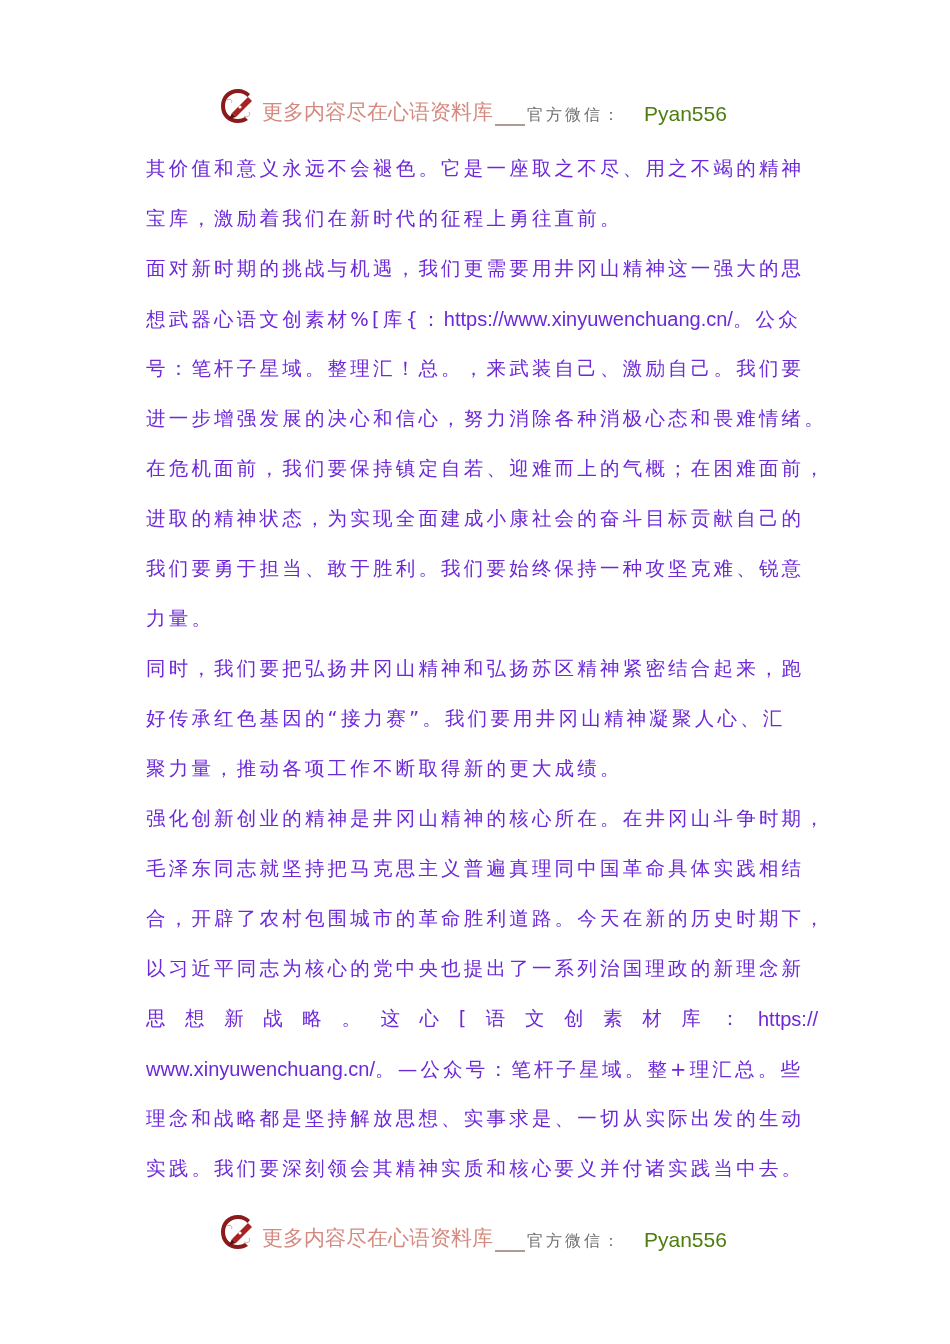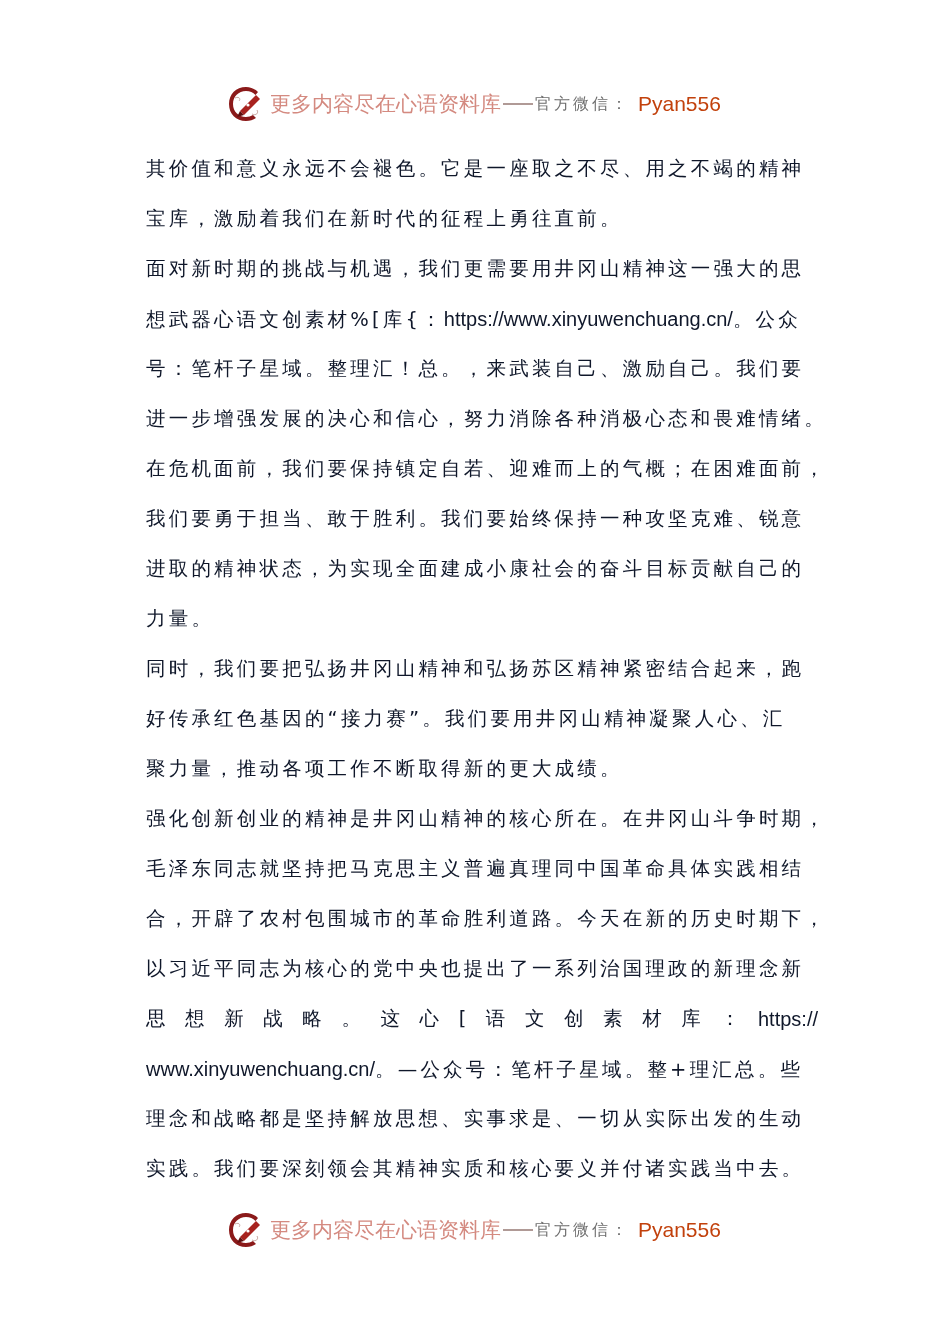--- a/index.html
+++ b/index.html
@@ -10,24 +10,24 @@
     body {
       width: 950px;
       height: 1344px;
       position: relative;
       overflow: hidden;
       font-family: "DejaVu Sans", sans-serif;
       color: #1a1a1a;
     }
     .banner {
       position: absolute;
-      left: 226px;
+      left: 218px;
       height: 44px;
       display: flex;
-      align-items: center;
+      align-items: flex-end;
       white-space: nowrap;
     }
     .banner.top { top: 82px; }
     .banner.bottom { top: 1208px; }
     .banner .logo {
       width: 40px;
       height: 40px;
       margin-right: 4px;
       flex: 0 0 auto;
     }
@@ -47,36 +47,36 @@
     }
     .banner .wechat-label {
       font-family: "DejaVu Serif", serif;
       font-size: 16px;
       color: #6e6e6e;
       letter-spacing: 3px;
     }
     .banner .wechat-id {
       font-family: "Liberation Sans", sans-serif;
       font-size: 21px;
-      color: #c2410c;
-      margin-left: 8px;
+      color: #4d7c0f;
+      margin-left: 22px;
     }
     .content {
       position: absolute;
       left: 146px;
       top: 144px;
       width: 672px;
     }
     .line {
       height: 50px;
       line-height: 50px;
       font-size: 19.5px;
       letter-spacing: 3.2px;
       white-space: nowrap;
-      color: #0f172a;
+      color: #6d28d9;
     }
     .latin {
       font-family: Liberation Sans, sans-serif;
       letter-spacing: 0;
       font-size: 20px;
     }
   </style>
 </head>
 <body>
 
@@ -98,22 +98,22 @@
 <div class="content">
   <div class="line">其价值和意义永远不会褪色。它是一座取之不尽、用之不竭的精神</div>
   <div class="line">宝库，激励着我们在新时代的征程上勇往直前。</div>
   <div class="line">面对新时期的挑战与机遇，我们更需要用井冈山精神这一强大的思</div>
   <div class="line">
     <span>想武器心语文创素材%[库{：</span><span class="latin">https://www.xinyuwenchuang.cn/</span><span>。公众</span>
   </div>
   <div class="line">号：笔杆子星域。整理汇！总。，来武装自己、激励自己。我们要</div>
   <div class="line">进一步增强发展的决心和信心，努力消除各种消极心态和畏难情绪。</div>
   <div class="line">在危机面前，我们要保持镇定自若、迎难而上的气概；在困难面前，</div>
+  <div class="line">进取的精神状态，为实现全面建成小康社会的奋斗目标贡献自己的</div>
   <div class="line">我们要勇于担当、敢于胜利。我们要始终保持一种攻坚克难、锐意</div>
-  <div class="line">进取的精神状态，为实现全面建成小康社会的奋斗目标贡献自己的</div>
   <div class="line">力量。</div>
   <div class="line">同时，我们要把弘扬井冈山精神和弘扬苏区精神紧密结合起来，跑</div>
   <div class="line">好传承红色基因的“接力赛”。我们要用井冈山精神凝聚人心、汇</div>
   <div class="line">聚力量，推动各项工作不断取得新的更大成绩。</div>
   <div class="line">强化创新创业的精神是井冈山精神的核心所在。在井冈山斗争时期，</div>
   <div class="line">毛泽东同志就坚持把马克思主义普遍真理同中国革命具体实践相结</div>
   <div class="line">合，开辟了农村包围城市的革命胜利道路。今天在新的历史时期下，</div>
   <div class="line">以习近平同志为核心的党中央也提出了一系列治国理政的新理念新</div>
   <div class="line" style="display:flex;justify-content:space-between;letter-spacing:0;">
 

